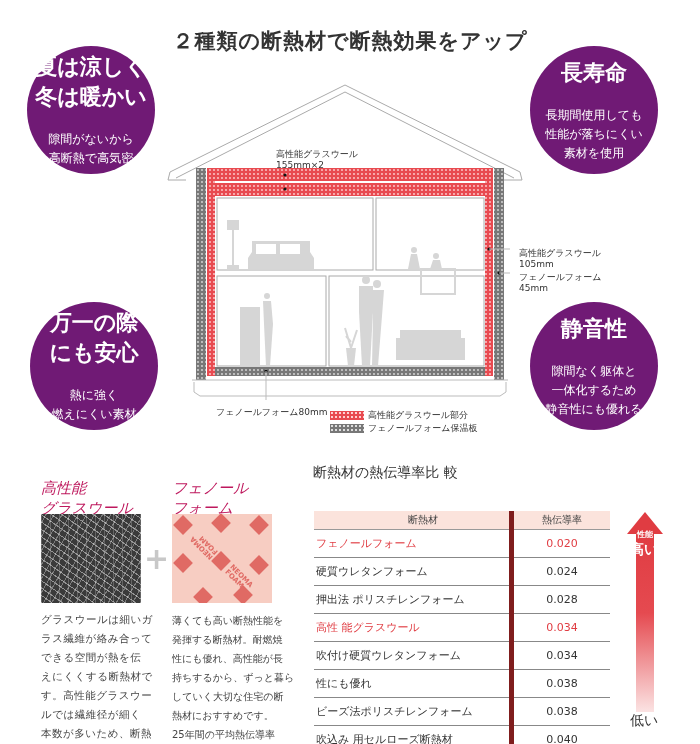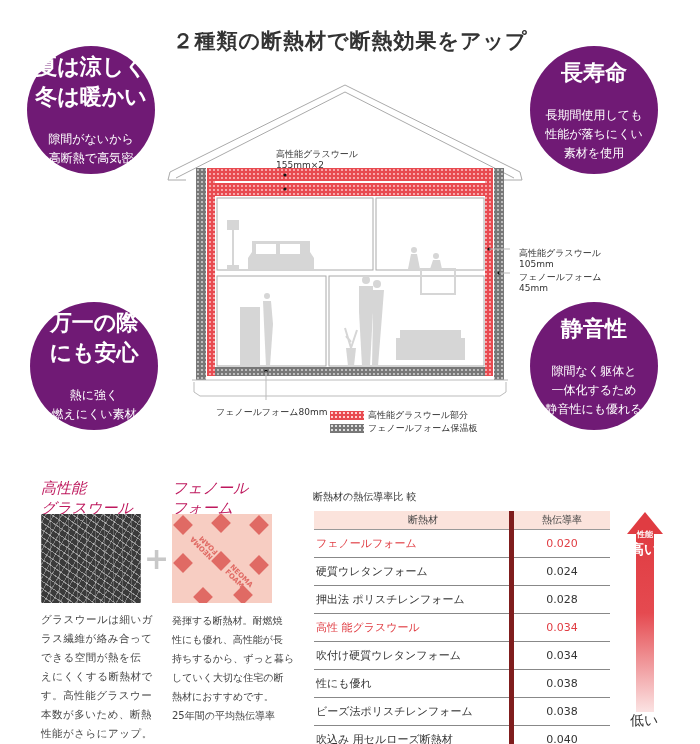--- a/index.html
+++ b/index.html
@@ -135,49 +135,51 @@
   <span>高性能</span><br><span>グラスウール</span>
 </div>
 <div class="abs" style="left:41px;top:514px;width:100px;height:89px;background:#3a3a3a;background-image:repeating-linear-gradient(35deg,rgba(220,220,220,.55) 0 1px,transparent 1px 6px),repeating-linear-gradient(-60deg,rgba(200,200,200,.45) 0 1px,transparent 1px 7px),repeating-linear-gradient(90deg,rgba(180,180,180,.35) 0 1px,transparent 1px 9px);"></div>
 <div class="abs" style="left:144px;top:549px;font-size:30px;font-weight:bold;color:#c8c8c8;line-height:20px;">+</div>
 <div class="abs mat-desc" style="left:41px;top:610px;width:115px;">
   <div>グラスウールは細いガ</div>
     <div>ラス繊維が絡み合って</div>
     <div>できる空間が熱を伝</div>
     <div>えにくくする断熱材で</div>
     <div>す。高性能グラスウー</div>
+    <div>ルでは繊維径が細く</div>
     <div>本数が多いため、断熱</div>
     <div>性能がさらにアップ。</div>
 </div>
 
 <div class="abs mat-title" style="left:172px;top:478px;">
   <span>フェノール</span><br><span>フォーム</span>
 </div>
 <div class="abs" style="left:172px;top:514px;width:100px;height:89px;background:#f7cdc2;overflow:hidden;">
   <div style="position:absolute;left:4px;top:4px;width:14px;height:14px;background:#e06a64;transform:rotate(45deg);"></div>
   <div style="position:absolute;left:42px;top:2px;width:14px;height:14px;background:#e06a64;transform:rotate(45deg);"></div>
   <div style="position:absolute;left:80px;top:4px;width:14px;height:14px;background:#e06a64;transform:rotate(45deg);"></div>
   <div style="position:absolute;left:4px;top:42px;width:14px;height:14px;background:#e06a64;transform:rotate(45deg);"></div>
   <div style="position:absolute;left:42px;top:40px;width:14px;height:14px;background:#e06a64;transform:rotate(45deg);"></div>
   <div style="position:absolute;left:80px;top:44px;width:14px;height:14px;background:#e06a64;transform:rotate(45deg);"></div>
   <div style="position:absolute;left:24px;top:76px;width:14px;height:14px;background:#e06a64;transform:rotate(45deg);"></div>
   <div style="position:absolute;left:64px;top:74px;width:14px;height:14px;background:#e06a64;transform:rotate(45deg);"></div>
   <div style="position:absolute;left:18px;top:24px;font-size:7px;font-weight:bold;color:#e06a64;transform:rotate(-135deg);line-height:7px;"><span>NEOMA</span><br><span>FOAM</span></div>
   <div style="position:absolute;left:52px;top:58px;font-size:7px;font-weight:bold;color:#e06a64;transform:rotate(45deg);line-height:7px;"><span>NEOMA</span><br><span>FOAM</span></div>
 </div>
 <div class="abs mat-desc" style="left:172px;top:611px;width:125px;font-size:10px;letter-spacing:0;">
+  <div>薄くても高い断熱性能を</div>
     <div>発揮する断熱材。耐燃焼</div>
     <div>性にも優れ、高性能が長</div>
     <div>持ちするから、ずっと暮ら</div>
     <div>していく大切な住宅の断</div>
     <div>熱材におすすめです。</div>
     <div>25年間の平均熱伝導率</div>
 </div>
 
-<div class="abs" style="left:313px;top:490px;font-size:10px;color:#333;">断熱材の熱伝導率比 較</div>
+<div class="abs" style="left:313px;top:464px;font-size:14px;color:#333;">断熱材の熱伝導率比 較</div>
 <table class="cmp">
   <thead>
     <tr>
       <th class="n">断熱材</th>
       <th class="v">熱伝導率</th>
     </tr>
   </thead>
   <tbody>
     <tr class="hl">
         <td class="n">フェノールフォーム</td>

